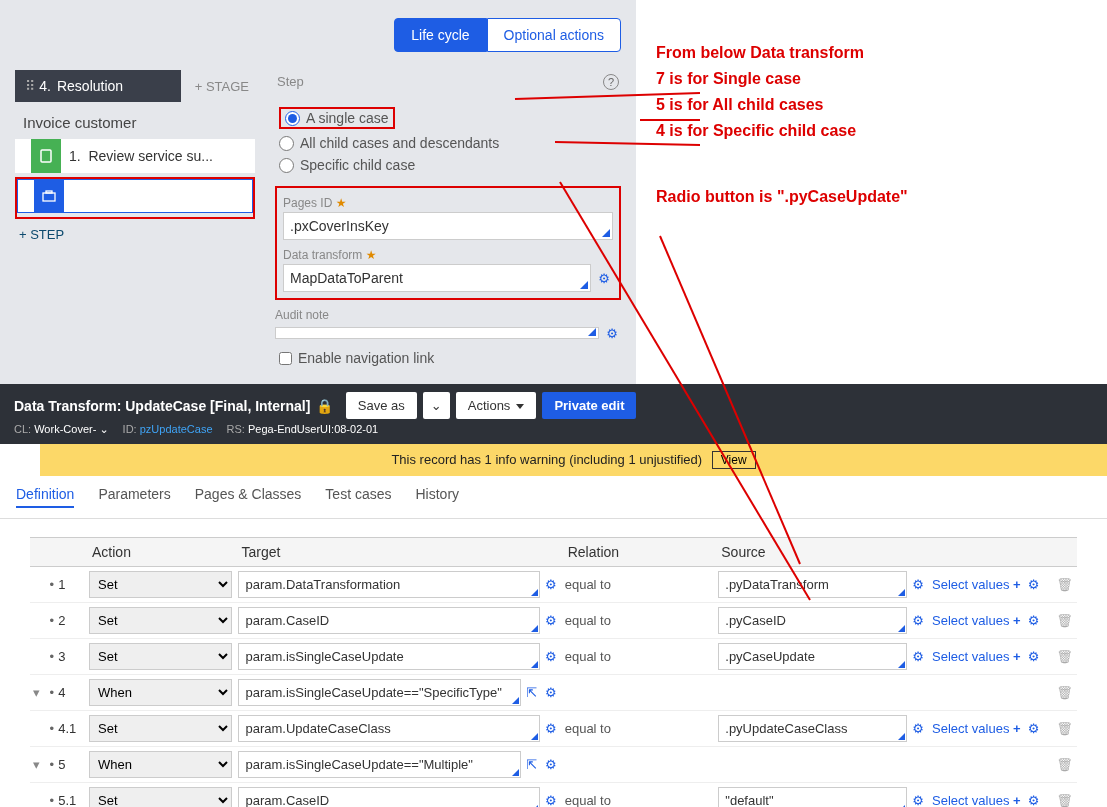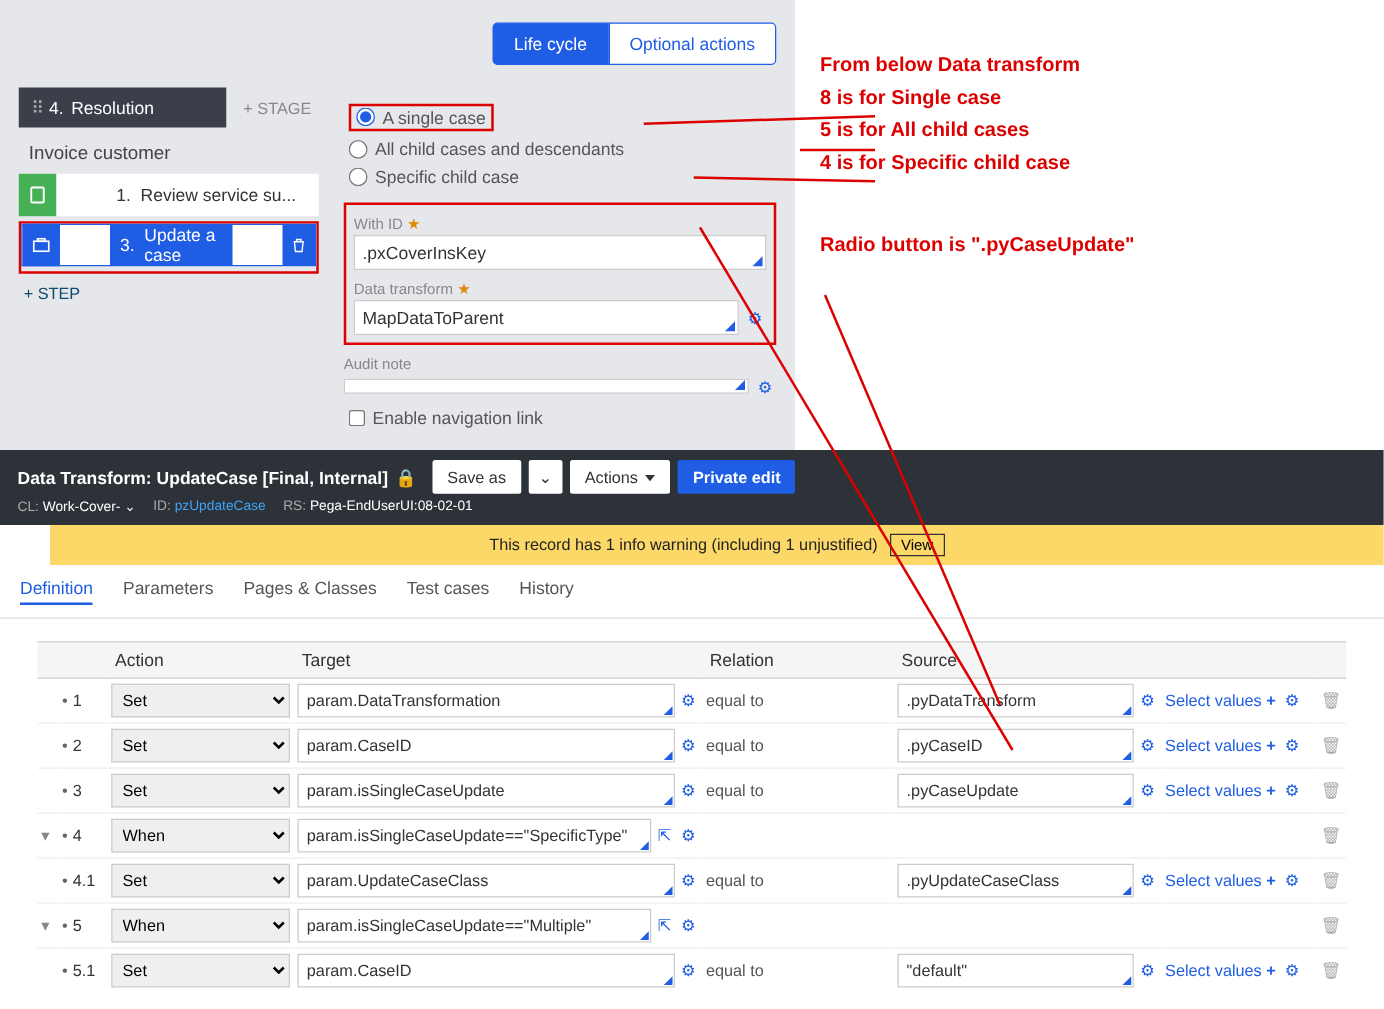--- a/index.html
+++ b/index.html
@@ -11,41 +11,41 @@
   .cd-tabs { display: flex; justify-content: flex-end; padding: 8px 0 18px; gap: 0; }
   .cd-tab { padding: 8px 16px; font-size: 14px; cursor: pointer; border: 1px solid #1e5de4; background: #fff; }
   .cd-tab.active { background: #1e5de4; color: #fff; border-radius: 4px 0 0 4px; }
   .cd-tab.inactive { color: #1e5de4; border-radius: 0 4px 4px 0; }
   .cd-cols { display: flex; gap: 20px; }
   .cd-left { width: 240px; }
   .stage-hdr { background: #3a3f4a; color: #fff; padding: 8px 10px; font-size: 14px; display:flex; align-items:center; gap:6px;}
   .stage-hdr .grab { color:#aaa; letter-spacing:-2px; }
   .add-stage { margin-left: 8px; color: #888; font-size: 13px; display:inline-block; padding:8px 6px;}
   .process-name { padding: 12px 8px 8px; font-size: 15px; color:#444;}
-  .step-row { display: flex; align-items: center; padding: 0; height: 34px; background: #fff; margin-bottom: 4px; gap: 40px; }
+  .step-row { display: flex; align-items: center; padding: 16px; height: 34px; background: #fff; margin-bottom: 4px; }
   .step-icon { width: 30px; height: 34px; display:flex; align-items:center; justify-content:center; }
   .step-icon.green { background: #46b154; }
   .step-icon.orange { background: #e89b2b; }
   .sr3 .step-icon { background: #1e5de4;}
   .step-icon svg { fill:#fff; }
   .step-txt { flex:1; padding: 0 8px; font-size: 14px; color:#333; }
   .sr3 { border: 1px solid #1e5de4; }
   .sr3 .step-txt { background:#1e5de4; color:#fff; height:100%; display:flex; align-items:center;}
   .sr3 .trash { background:#1e5de4; width:26px; height:100%; display:flex; align-items:center; justify-content:center;}
   .red-box-around { border: 2px solid #d00; padding:0; }
   .add-step { padding: 8px 4px; color:#0c4a6e; font-size:13px; }
   
   .cd-right { flex:1; }
   .step-panel-title { color:#888; font-size:13px; display:flex; justify-content:space-between; padding:4px 2px;}
   .help-q { width:16px; height:16px; border:1px solid #888; border-radius:50%; font-size:11px; text-align:center; line-height:14px; color:#666;}
   .radio-group { padding: 10px 4px; }
   .radio-row { display:flex; align-items:center; gap:6px; padding:3px 0; font-size:14px; color:#555;}
   .radio-row.sel { position:relative;}
   .radio-row input[type=radio]{ width:15px; height:15px; accent-color:#1e5de4;}
-  .radio-row.sel .rbox { border:2px solid #d00; padding:1px 4px; display:inline-flex; align-items:flex-start; gap:6px;}
+  .radio-row.sel .rbox { border:2px solid #d00; padding:1px 4px; display:inline-flex; align-items:flex-end; gap:6px;}
   .field-group { border:2px solid #d00; padding:6px; margin-bottom:6px;}
   .fld-label { color:#888; font-size:12px; padding:2px 0;}
   .star { color:#e08a00;}
   .fld-input { width:100%; background:#fff; border:1px solid #ccc; padding:5px 6px; font-size:14px; position:relative;}
   .fld-input::after { content:''; position:absolute; right:2px; bottom:2px; width:0; height:0; border-left:8px solid transparent; border-bottom:8px solid #1e5de4;}
   .gear-adj { display:flex; gap:4px; align-items:center;}
   .gear-adj .fld-input { flex:1;}
   .small-gear { width:18px; height:18px; color:#1e5de4; display:flex; align-items:center; justify-content:center;}
   .checkbox-row { display:flex; align-items:center; gap:6px; padding:8px 4px; font-size:14px; color:#555;}
   
@@ -150,38 +150,42 @@
                 <svg width="14" height="14" viewBox="0 0 16 16">
                   <path d="M4 5h8l-1 9H5z M6 3h4v2H6z" fill="none" stroke="#fff" stroke-width="1.3"></path>
                 </svg>
               </div>
           </div>
         </div>
         <div class="add-step">+ STEP</div>
       </div>
 
       <div class="cd-right">
+        <div class="step-panel-title">
+          <span>Step</span>
+          <span class="help-q">?</span>
+        </div>
         <div class="radio-group">
           <div class="radio-row sel">
             <span class="rbox">
                 <input type="radio" checked="" style="">
                 <span>A single case</span>
               </span>
           </div>
           <div class="radio-row">
             <input type="radio" style="">
               <span>All child cases and descendants</span>
           </div>
           <div class="radio-row">
             <input type="radio" style="">
               <span>Specific child case</span>
           </div>
         </div>
         <div class="field-group">
-          <div class="fld-label"><span>With ID</span> <span class="star">★</span></div>
+          <div class="fld-label"><span>Pages ID</span> <span class="star">★</span></div>
           <div class="fld-input">.pxCoverInsKey</div>
           <div class="fld-label" style="margin-top:6px;"><span>Data transform</span> <span class="star">★</span></div>
           <div class="gear-adj">
             <div class="fld-input">MapDataToParent</div>
             <span class="small-gear">⚙</span>
           </div>
         </div>
         <div class="fld-label">Audit note</div>
         <div class="gear-adj">
           <div class="fld-input"></div>
@@ -190,21 +194,21 @@
         <div class="checkbox-row">
           <input type="checkbox" style="">
           <span>Enable navigation link</span>
         </div>
       </div>
     </div>
   </div>
 
   <div class="annotations">
     <div class="anno">From below Data transform</div>
-    <div class="anno">8 is for Single case</div>
+    <div class="anno">7 is for Single case</div>
     <div class="anno">5 is for All child cases</div>
     <div class="anno">4 is for Specific child case</div>
     <div class="anno" style="margin-top:40px;">Radio button is ".pyCaseUpdate"</div>
   </div>
 </div>
 
 <div class="rule-header">
   <div class="rule-title">
     <span>Data Transform: UpdateCase [Final, Internal]</span>
     <div class="hdr-btns">

